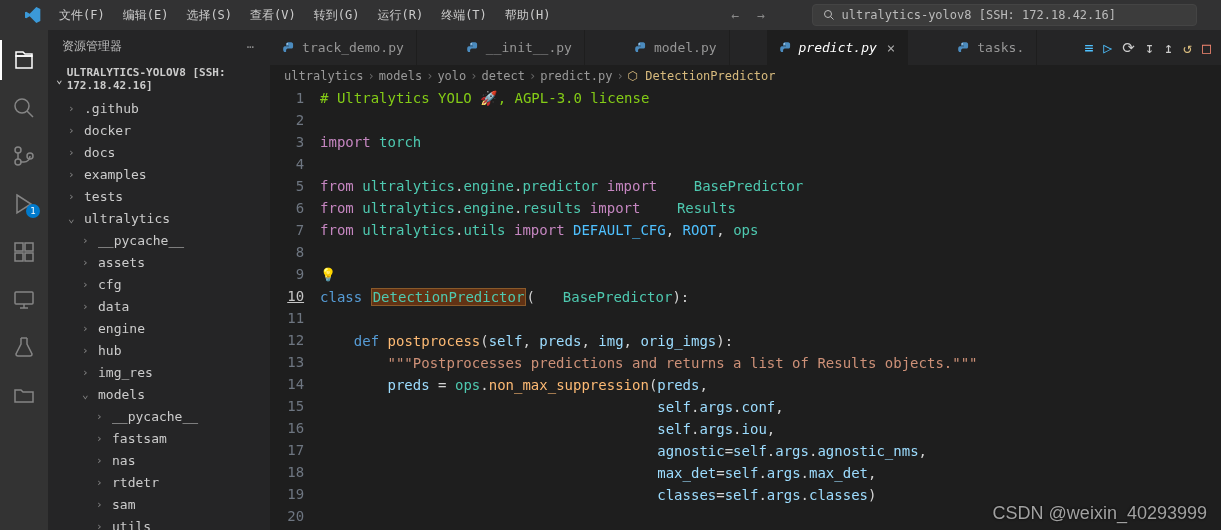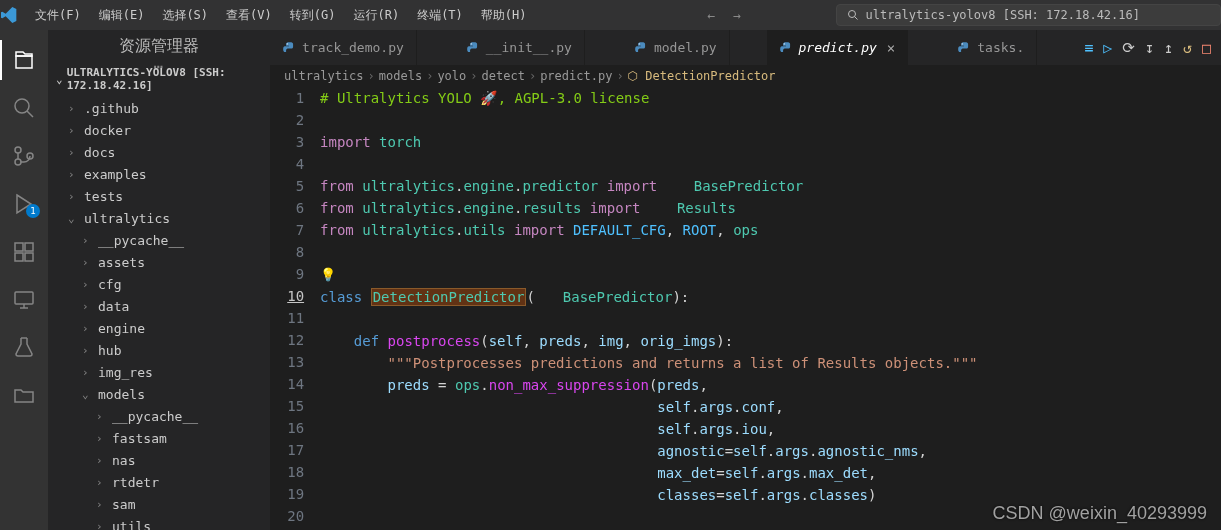--- a/index.html
+++ b/index.html
@@ -1,30 +1,30 @@
 <!DOCTYPE html>
 <html><head>
 <meta charset="utf-8">
 <style>
 * { margin:0; padding:0; box-sizing:border-box; font-family:"Segoe UI",Consolas,monospace; }
 body { background:#1e1e1e; color:#cccccc; width:1221px; height:530px; overflow:hidden; font-size:13px; }
-.titlebar { display:flex; align-items:center; height:30px; background:#323233; padding:0 0; gap:4px; }
+.titlebar { display:flex; align-items:center; height:30px; background:#323233; padding:0 24px; gap:4px; }
 .titlebar .logo { width:18px; height:18px; display:flex; align-items:center; justify-content:center; margin-right:6px; }
 .titlebar .menu-item { padding:0 7px; height:30px; line-height:30px; color:#cccccc; font-size:12px; cursor:pointer; }
 .titlebar .nav { display:flex; gap:18px; margin-left:170px; }
 .titlebar .nav span { color:#888; }
 .titlebar .search { margin-left:auto; display:flex; align-items:center; gap:6px; color:#bbbbbb; font-size:12px; padding:3px 80px 3px 10px; background:#3c3c3c; border-radius:4px; border:1px solid #444; }
 .main { display:flex; height:500px; }
 .activity { width:48px; background:#333333; display:flex; flex-direction:column; align-items:center; padding-top:10px; gap:8px; }
 .activity .ab { width:48px; height:40px; display:flex; align-items:center; justify-content:center; color:#858585; cursor:pointer; position:relative; }
 .activity .ab.active { color:#fff; }
 .activity .ab.active::before { content:""; position:absolute; left:0; top:0; bottom:0; width:2px; background:#fff; }
 .badge { position:absolute; bottom:6px; right:8px; background:#007acc; color:#fff; border-radius:50%; width:14px; height:14px; font-size:9px; display:flex; align-items:center; justify-content:center; }
 .sidebar { width:260px; background:#252526; display:flex; flex-direction:column; }
-.side-head { display:flex; align-items:center; justify-content:space-between; padding:6px 14px; height:33px; color:#bbbbbb; font-size:16px;flex-direction:column; }
+.side-head { display:flex; align-items:center; justify-content:space-between; padding:6px 14px; height:33px; color:#bbbbbb; font-size:12px; }
 .side-head .dots { color:#888; letter-spacing:2px; }
 .proj-title { display:flex; align-items:center; gap:4px; padding:3px 8px; font-size:11px; color:#ccc; font-weight:bold; }
 .tree { flex:1; overflow:auto; padding-top:2px; }
 .tree-item { display:flex; align-items:center; gap:6px; height:22px; padding-left:20px; color:#cccccc; font-size:13px; cursor:pointer; }
 .tree-item .chev { width:10px; color:#888; font-size:11px; }
 .d1 { padding-left:20px; } .d2 { padding-left:34px; } .d3 { padding-left:48px; }
 .editor-area { flex:1; display:flex; flex-direction:column; background:#1e1e1e; }
 .tabs { display:flex; height:35px; background:#252526; align-items:center;gap:37px; }
 .tab { display:flex; align-items:center; gap:6px; height:35px; padding:0 12px; color:#969696; font-size:13px; cursor:pointer; border-right:1px solid #1e1e1e; }
 .tab.active { background:#1e1e1e; color:#fff; font-style:italic; }
@@ -36,21 +36,21 @@
 .etools span.r { color:#f48771; }
 .etools span.w { color:#ccc; }
 .breadcrumb { display:flex; align-items:center; gap:4px; padding:4px 14px; font-size:12px; color:#999; height:22px; }
 .breadcrumb .sep { color:#666; }
 .breadcrumb .cls { color:#d7ba7d; }
 .code { flex:1; display:flex; font-family:Consolas,"Courier New",monospace; font-size:14px; line-height:22px; position:relative; }
 .gutter { width:50px; text-align:right; color:#6e7681; padding-right:16px; }
 .gutter div.cur { color:#c6c6c6;text-decoration:underline; }
 .lines { flex:1; white-space:pre; position:relative; }
 .s-c { color:#84cc16; } .s-k { color:#569cd6; } .s-k2 { color:#c586c0; } .s-lib { color:#4ec9b0;margin-top:20px; }
-.s-cls { color:#4ec9b0;padding-left:28px; } .s-fn { color:#d946ef;margin-top:28px; } .s-v { color:#9cdcfe; } .s-str { color:#ce9178; }
+.s-cls { color:#4ec9b0;padding-left:28px; } .s-fn { color:#fdba74;margin-top:28px; } .s-v { color:#9cdcfe; } .s-str { color:#ce9178; }
 .s-cn { color:#4fc1ff; } .s-p { color:#d4d4d4; } .s-sel { background:#613214; border:1px solid #8a5a2a; padding:0 1px; }
 .bulb { color:#ffcc00; font-size:13px; }
 .watermark { position:absolute; bottom:6px; right:14px; color:#b8b8b8; font-size:18px; font-family:sans-serif; opacity:.85; text-shadow:0 0 3px #000; }
 svg { display:block; }
 </style>
 </head>
 <body>
 
 <div class="titlebar">
   <span class="logo">

